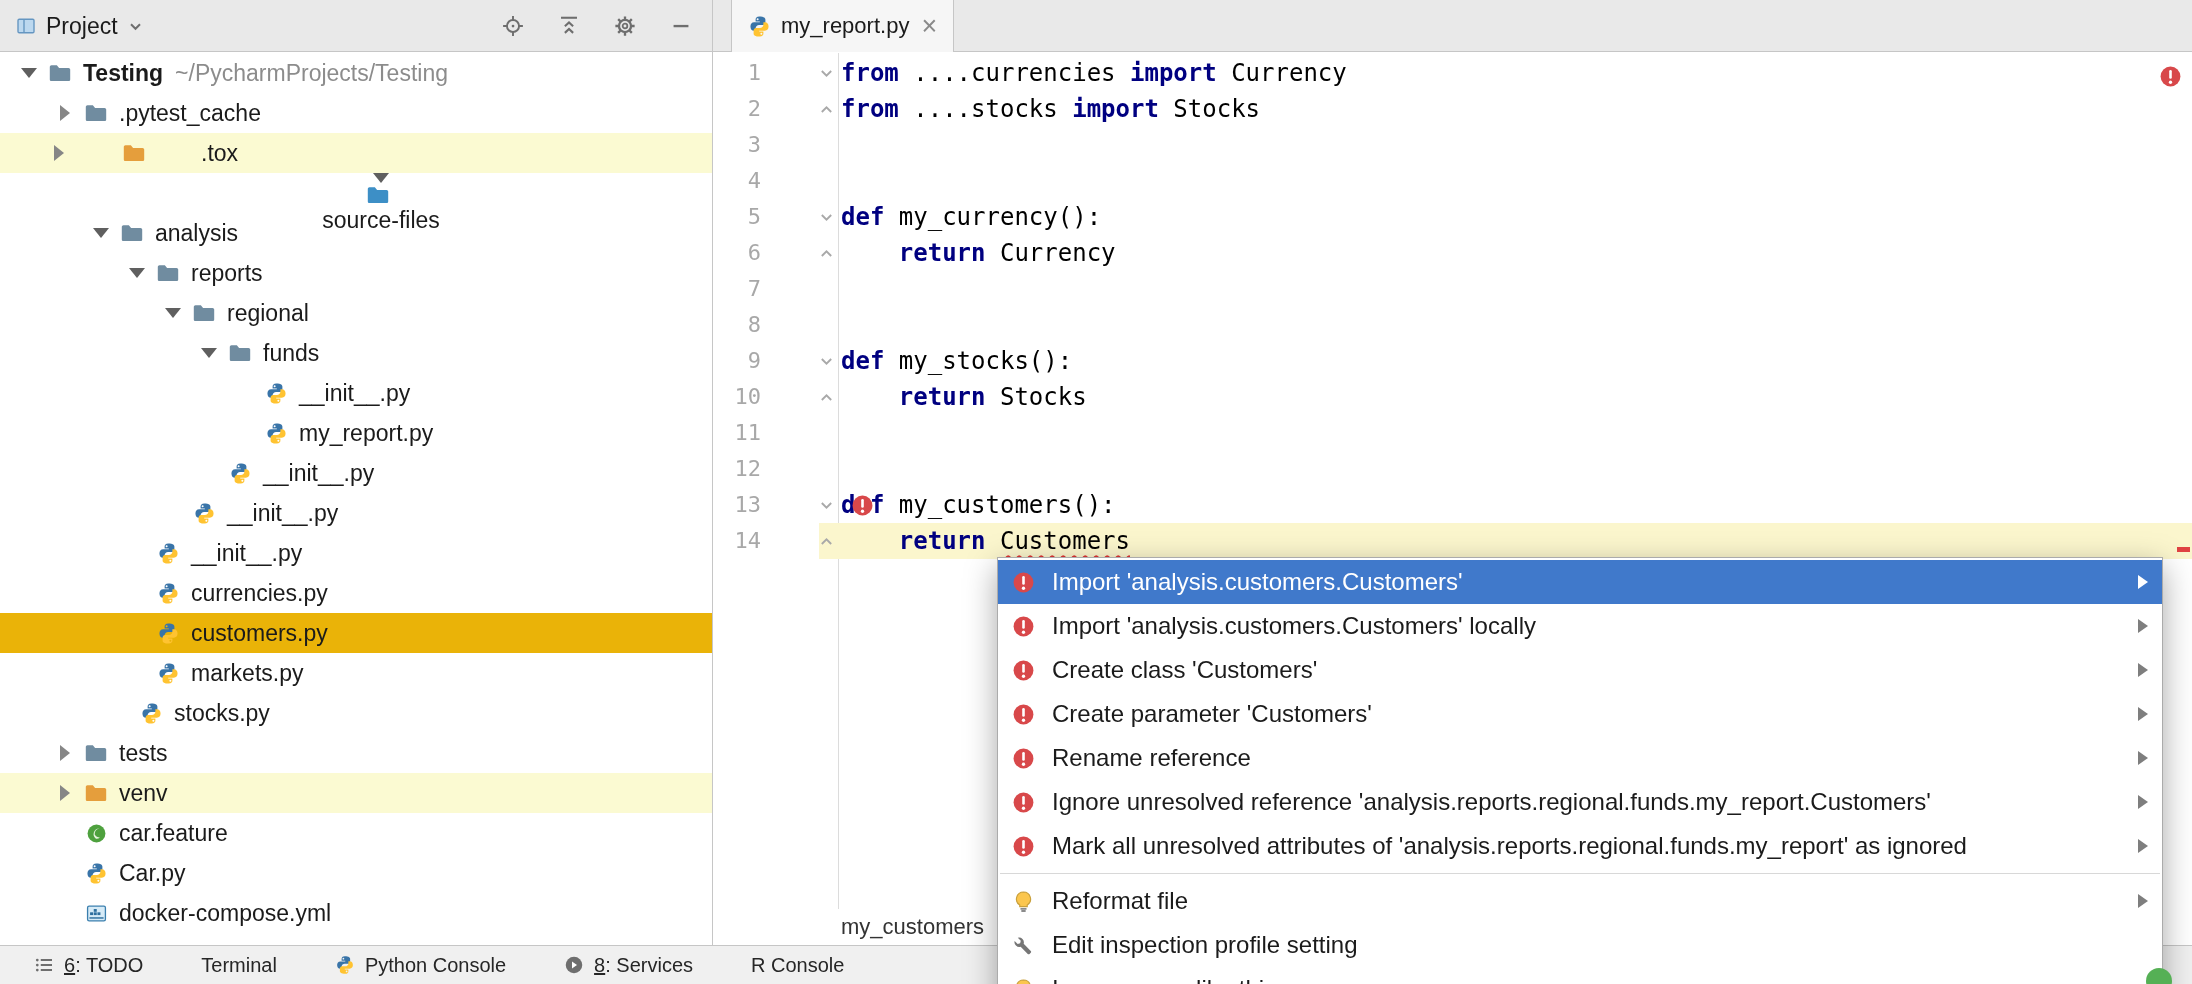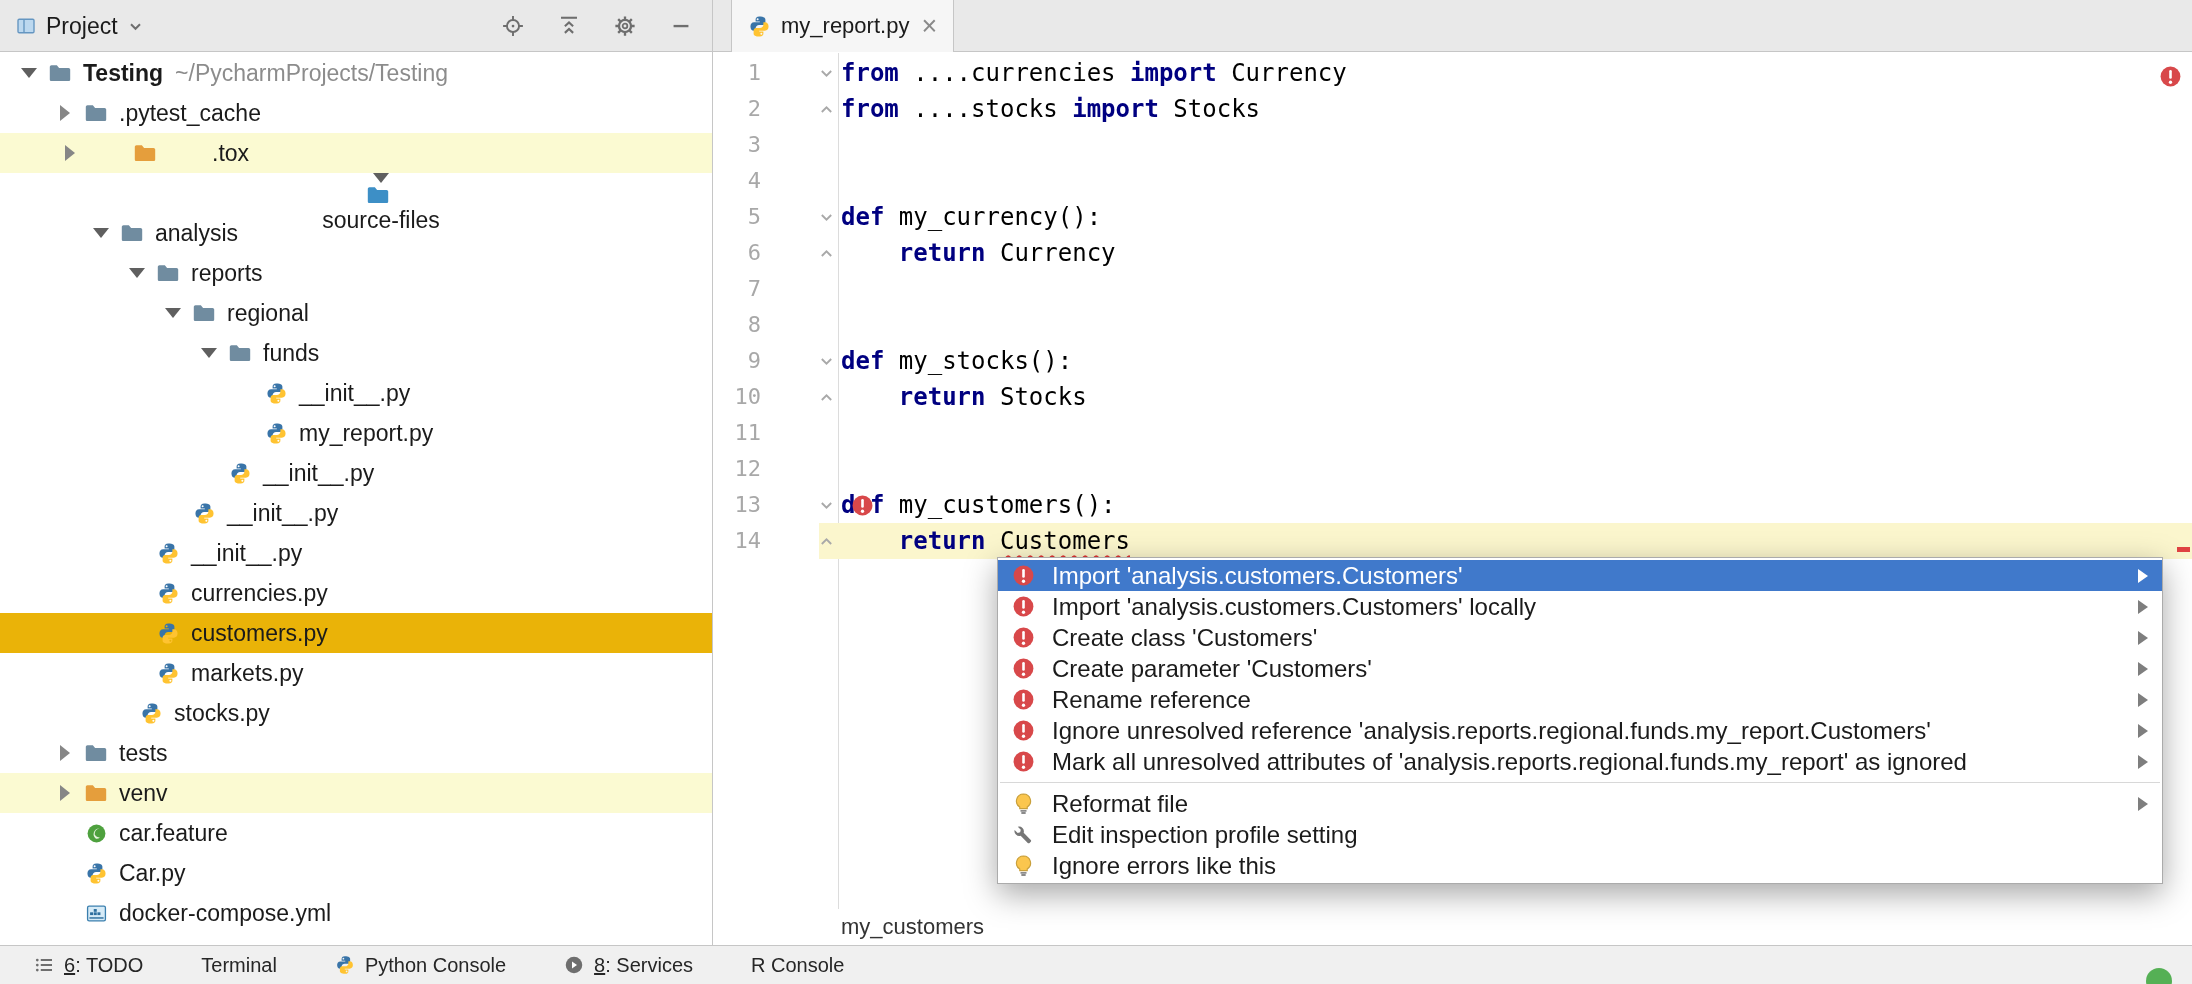--- a/index.html
+++ b/index.html
@@ -43,21 +43,21 @@
   .code-text{position:absolute;left:128px;top:0}
   .kw{color:#000080;font-weight:bold}
   .err-word{text-decoration-line:underline;text-decoration-style:wavy;text-decoration-color:#D33;text-decoration-thickness:2px;text-underline-offset:6px}
   .err-badge{position:absolute;left:138px;top:7px;z-index:2;display:inline-flex}
   .stripe-err{position:absolute;right:10px;top:12px;display:inline-flex}
   .stripe-mark{position:absolute;right:2px;top:494px;width:13px;height:5px;background:#E04343}
   .breadcrumbs{position:absolute;left:0;right:0;bottom:0;height:36px;display:flex;align-items:center;padding-left:128px;font-size:22px;color:#333;background:#fff}
 
   
   .popup{position:absolute;left:997px;top:557px;width:1166px;background:#fff;border:1px solid #ABABAB;box-shadow:0 10px 30px rgba(0,0,0,.35);z-index:50;padding:2px 0}
-  .menu-item{height:31px;display:flex;align-items:center;padding:0 14px;font-size:24px;color:#1b1b1b}
+  .menu-item{height:44px;display:flex;align-items:center;padding:0 14px;font-size:24px;color:#1b1b1b}
   .menu-item.selected{background:#4079CB;color:#fff}
   .menu-icon{width:26px;display:inline-flex;margin-right:14px;flex:none}
   .menu-label{white-space:nowrap;overflow:hidden}
   .menu-arrow{margin-left:auto;width:0;height:0;border-top:7px solid transparent;border-bottom:7px solid transparent;border-left:10px solid #7E7E7E;flex:none}
   .menu-item.selected .menu-arrow{border-left-color:#fff}
   .menu-sep{height:1px;background:#D8D8D8;margin:5px 2px}
 
   
   .statusbar{position:absolute;left:0;right:0;bottom:0;height:39px;background:#F0F0F0;border-top:1px solid #C6C6C6;display:flex;align-items:center;padding-left:34px;z-index:4}
   .sb-items{display:flex;align-items:center;gap:58px}
@@ -143,21 +143,21 @@
         </div>
         <div class="tree-row" style="padding-left: 50px;">
           <span class="tree-arrow collapsed"></span>
           <span class="tree-icon">
             <svg viewBox="0 0 16 16" width="24" height="24">
               <path fill="#708CA0" d="M1.2 4c0-.6.5-1.1 1.1-1.1h3.6L7.4 4.6h6.3c.6 0 1.1.5 1.1 1.1v6.6c0 .6-.5 1.1-1.1 1.1H2.3c-.6 0-1.1-.5-1.1-1.1z"></path>
             </svg>
           </span>
           <span class="tree-label">.pytest_cache</span>
         </div>
-        <div class="tree-row hl-yellow" style="padding-left: 55px; gap: 44px;">
+        <div class="tree-row hl-yellow" style="padding-left: 44px; gap: 44px;">
           <span class="tree-arrow collapsed"></span>
           <span class="tree-icon">
             <svg viewBox="0 0 16 16" width="24" height="24">
               <path fill="#E59E3C" d="M1.2 4c0-.6.5-1.1 1.1-1.1h3.6L7.4 4.6h6.3c.6 0 1.1.5 1.1 1.1v6.6c0 .6-.5 1.1-1.1 1.1H2.3c-.6 0-1.1-.5-1.1-1.1z"></path>
             </svg>
           </span>
           <span class="tree-label">.tox</span>
         </div>
         <div class="tree-row" style="padding-left: 50px; flex-direction: column;">
           <span class="tree-arrow expanded"></span>

